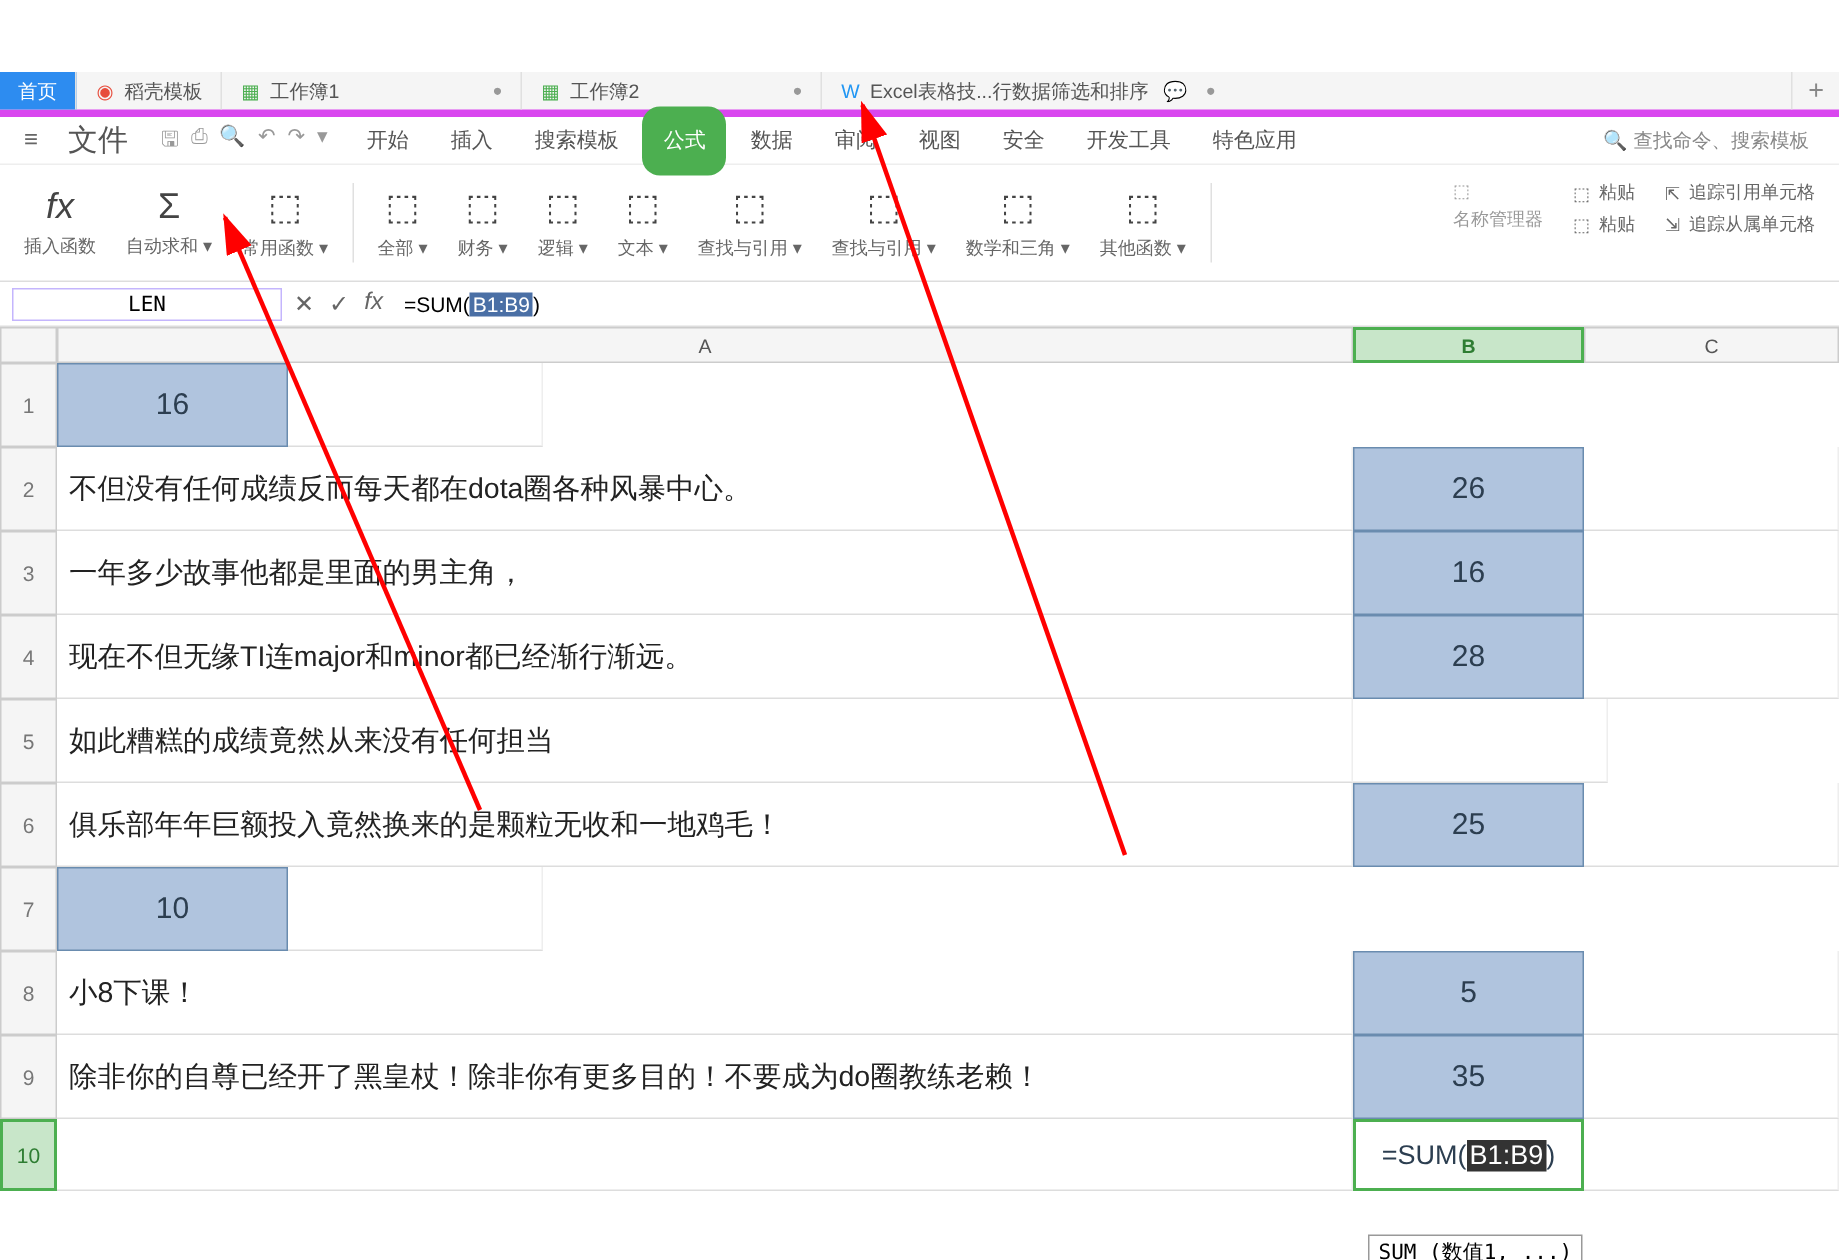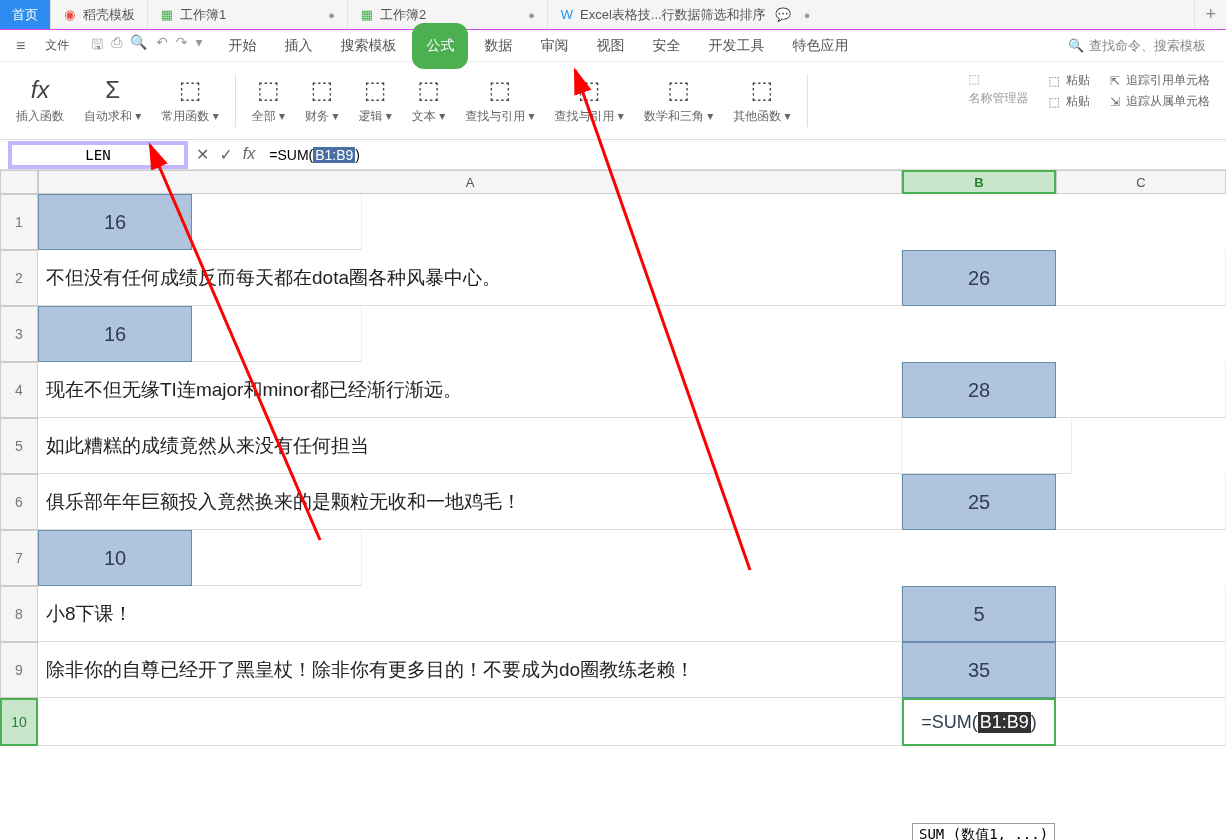--- a/index.html
+++ b/index.html
@@ -1,44 +1,44 @@
 <!DOCTYPE html>
 <html><head>
 <meta charset="utf-8">
 <style>
 * { margin: 0; padding: 0; box-sizing: border-box; font-family: "Microsoft YaHei", sans-serif; }
 body { background: #fff; width: 1226px; height: 840px; overflow: hidden; position: relative; }
 
-.tabs-bar { display: flex; height: 30px; background: #f5f5f5; border-bottom: 1px solid #d946ef; align-items: center; }
+.tabs-bar { display: flex; height: 30px; background: #f5f5f5; border-bottom: 5px solid #d946ef; align-items: center; margin-top: 48px; }
 .tab { display: flex; align-items: center; padding: 0 12px; height: 100%; font-size: 13px; color: #555; gap: 6px; border-right: 1px solid #e0e0e0; cursor: pointer; }
 .tab.active { background: #2d8cf0; color: #fff; }
 .tab .icon { width: 14px; height: 14px; display: inline-flex; align-items: center; justify-content: center; }
 .tab-close { color: #999; font-size: 11px; margin-left: 6px; }
 .tab-plus { padding: 0 10px; font-size: 18px; color: #888; cursor: pointer; }
 
 .menu-bar { display: flex; height: 32px; align-items: center; padding: 0 8px; gap: 4px; border-bottom: 1px solid #eee; }
 .menu-item { padding: 4px 12px; font-size: 14px; color: #555; cursor: pointer; }
 .menu-item.green { background: #4caf50; color: #fff; border-radius: 12px; padding: 14px 14px; }
 .menu-hamburger { font-size: 16px; color: #666; padding: 0 8px; cursor: pointer; }
-.menu-file { font-size: 12px; color: #555; padding: 0 8px; }
+.menu-file { font-size: 20px; color: #555; padding: 0 8px; }
 .qa-icons { display: flex; gap: 8px; color: #999; padding: 0 10px; }
 .qa-icon { font-size: 14px; cursor: pointer; }
 .search-box { margin-left: auto; font-size: 13px; color: #888; display: flex; align-items: center; gap: 4px; padding-right: 12px; }
 
 .ribbon { display: flex; height: 78px; border-bottom: 1px solid #ddd; padding: 4px 8px; gap: 4px; }
 .ribbon-group { display: flex; flex-direction: column; align-items: center; justify-content: center; padding: 0 8px; font-size: 12px; color: #666; cursor: pointer; gap: 4px; }
 .ribbon-icon { font-size: 24px; color: #444; }
 .ribbon-label { font-size: 12px; white-space: nowrap; }
 .ribbon-sep { width: 1px; background: #e0e0e0; margin: 8px 4px; }
 .ribbon-right { margin-left: auto; display: flex; flex-direction: column; gap: 4px; padding: 6px 8px; font-size: 12px; color: #999; }
 .ribbon-right-item { display: flex; align-items: center; gap: 6px; }
 .ribbon-pin-group { display: flex; flex-direction: column; gap: 4px; padding: 6px 8px; font-size: 12px; color: #666; }
 
 .formula-bar { display: flex; height: 30px; align-items: center; border-bottom: 1px solid #ddd; padding: 2px 8px; gap: 8px; }
-.name-box { width: 180px; border: 4px solid #c4b5fd; padding: 2px 8px; font-size: 14px; text-align: center; font-family: Consolas, monospace; }
+.name-box { width: 180px; border: 1px solid #c4b5fd; padding: 2px 8px; font-size: 14px; text-align: center; font-family: Consolas, monospace; }
 .fb-btns { display: flex; gap: 10px; color: #666; font-size: 16px; }
 .fb-btn { cursor: pointer; }
 .formula-input { flex: 0 0 auto; font-size: 14px; font-family: Consolas, monospace; padding: 2px 6px; display: flex; align-items: center; }
 .formula-sel { background: #4a6fa5; color: #fff; padding: 0 2px; }
 
 .grid-area { position: relative; }
 .col-headers { display: flex; height: 24px; }
 .corner { width: 38px; border: 1px solid #ccc; background: #f5f5f5; }
 .col-h { border: 1px solid #ccc; background: #f5f5f5; text-align: center; font-size: 13px; color: #555; display: flex; align-items: center; justify-content: center; }
 .col-A { width: 864px; }
@@ -218,20 +218,21 @@
     <div class="cell cell-C"></div>
       </div>
       <div class="row">
     <div class="row-h">2</div>
     <div class="cell cell-A">不但没有任何成绩反而每天都在dota圈各种风暴中心。</div>
     <div class="cell cell-B">26</div>
     <div class="cell cell-C"></div>
       </div>
       <div class="row">
     <div class="row-h">3</div>
+    <div class="cell cell-A">一年多少故事他都是里面的男主角，</div>
     <div class="cell cell-B">16</div>
     <div class="cell cell-C"></div>
       </div>
       <div class="row">
     <div class="row-h">4</div>
     <div class="cell cell-A">现在不但无缘TI连major和minor都已经渐行渐远。</div>
     <div class="cell cell-B">28</div>
     <div class="cell cell-C"></div>
       </div>
       <div class="row">

